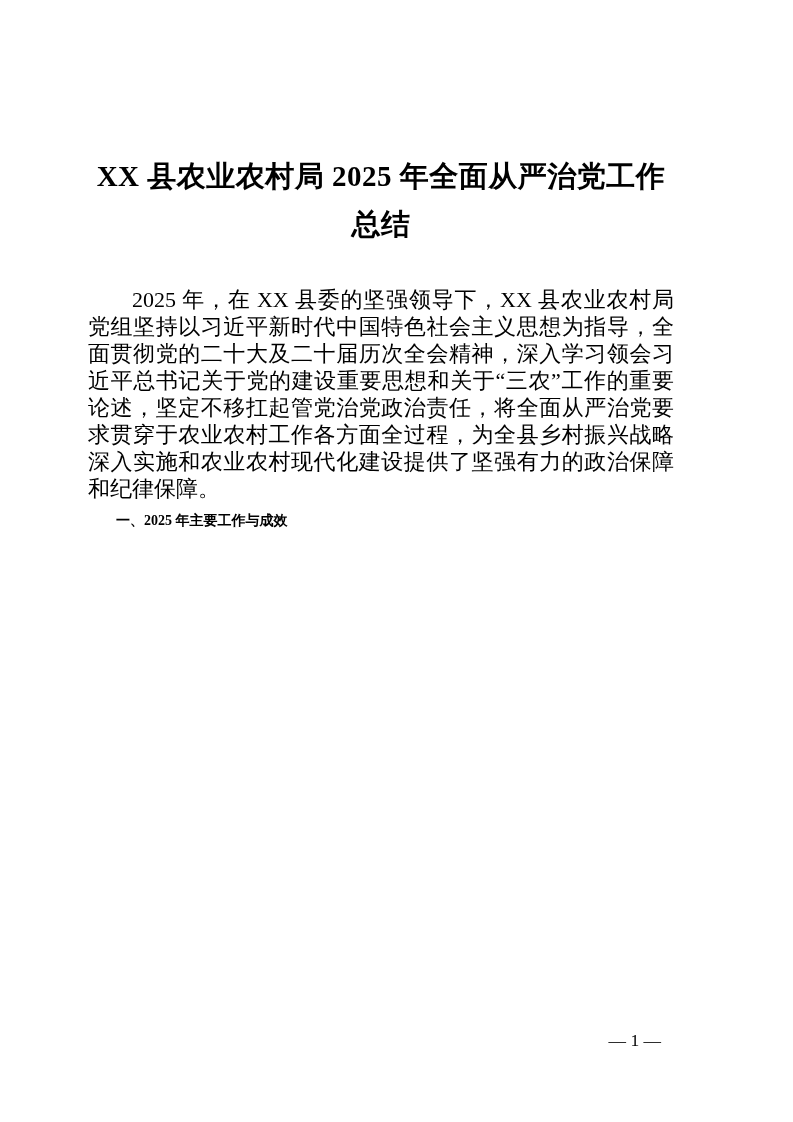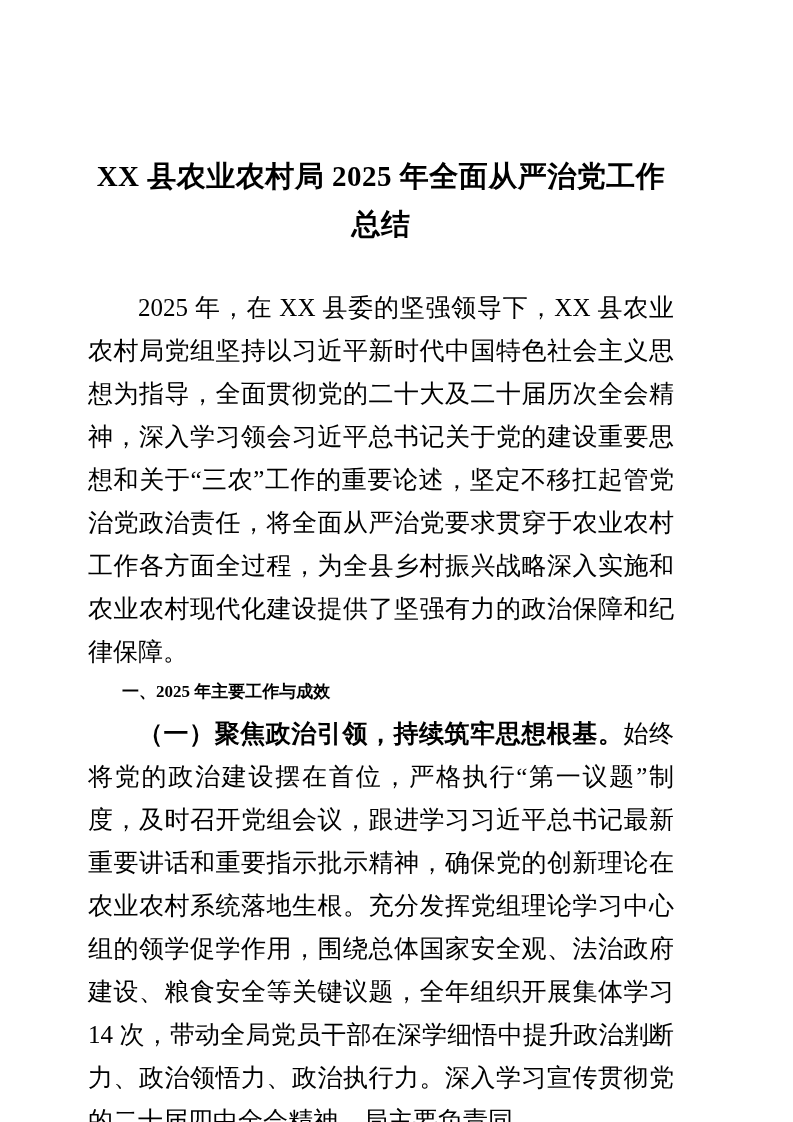--- a/index.html
+++ b/index.html
@@ -25,29 +25,29 @@
   }
   .doc-title {
     font-size: 29px;
     line-height: 48px;
     font-weight: bold;
     text-align: center;
     margin: 0 0 38px 0;
     letter-spacing: 0.5px;
   }
   .body-para {
-    font-size: 25px;
-    line-height: 43px;
+    font-size: 22px;
+    line-height: 27px;
     text-align: justify;
     text-justify: inter-ideograph;
     margin: 0;
     text-indent: 2em;
   }
   .section-heading {
-    font-size: 17px;
+    font-size: 14px;
     line-height: 38.6px;
     font-weight: bold;
     margin: 0;
     text-indent: 2em;
   }
   .lead-bold {
     font-weight: bold;
   }
   .page-footer {
     position: absolute;
@@ -64,18 +64,17 @@
 <div class="page">
   <div class="content">
 
     <h1 class="doc-title">XX 县农业农村局 2025 年全面从严治党工作总结</h1>
 
     <p class="body-para">2025 年，在 XX 县委的坚强领导下，XX 县农业农村局党组坚持以习近平新时代中国特色社会主义思想为指导，全面贯彻党的二十大及二十届历次全会精神，深入学习领会习近平总书记关于党的建设重要思想和关于“三农”工作的重要论述，坚定不移扛起管党治党政治责任，将全面从严治党要求贯穿于农业农村工作各方面全过程，为全县乡村振兴战略深入实施和农业农村现代化建设提供了坚强有力的政治保障和纪律保障。</p>
 
     <h2 class="section-heading">一、2025 年主要工作与成效</h2>
 
 
-    <p class="body-para"><span class="lead-bold">（一）聚焦政治引领，持续筑牢思想根基。</span><span>始终将党的政治建设摆在首位，严格执行“第一议题”制度，及时召开党组会议，跟进学习习近平总书记最新重要讲话和重要指示批示精神，确保党的创新理论在农业农村系统落地生根。充分发挥党组理论学习中心组的领学促学作用，围绕总体国家安全观、法治政府建设、粮食安全等关键议题，全年组织开展集体学习 14 次，带动全局党员干部在深学细悟中提升政治判断力、政治领悟力、政治执行力。深入学习宣传贯彻党的二十届四中全会精神，局主要负责同</span></p>
 
   </div>
 
   <div class="page-footer">— 1 —</div>
 </div>
 
 </body></html>

